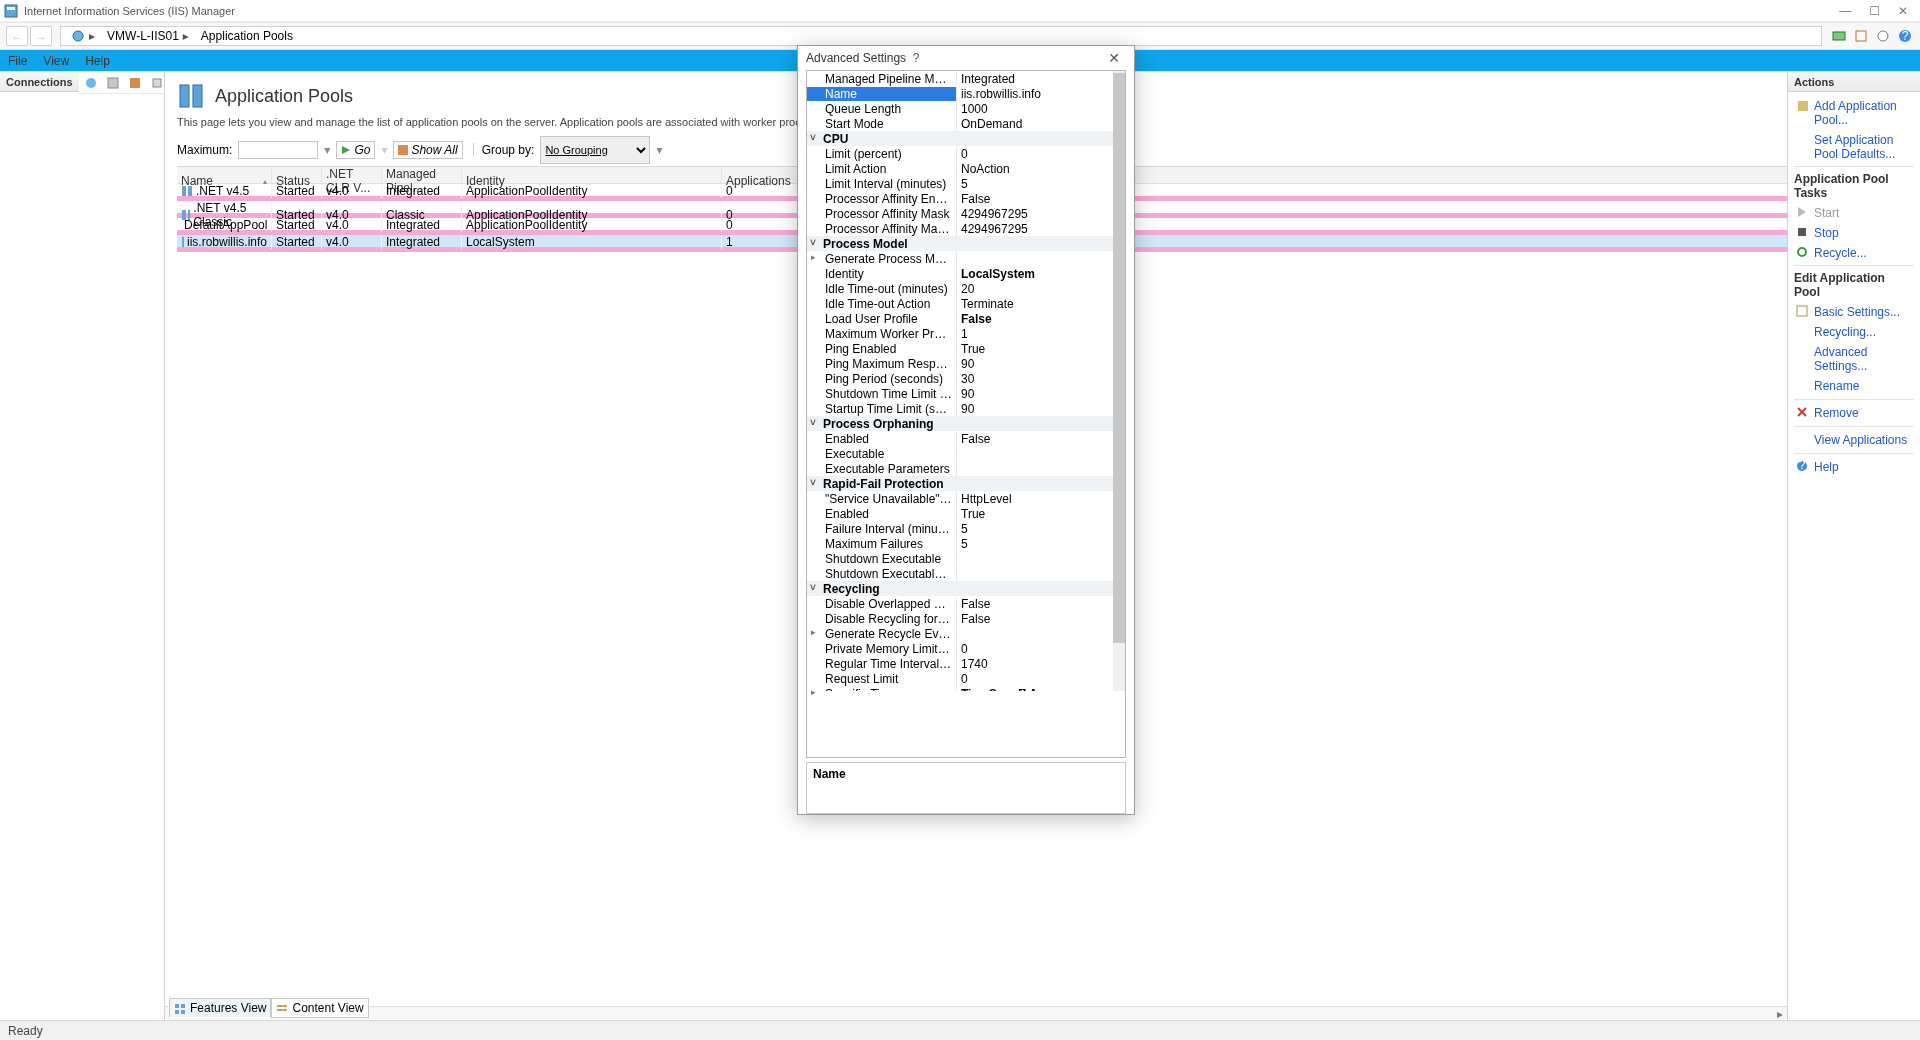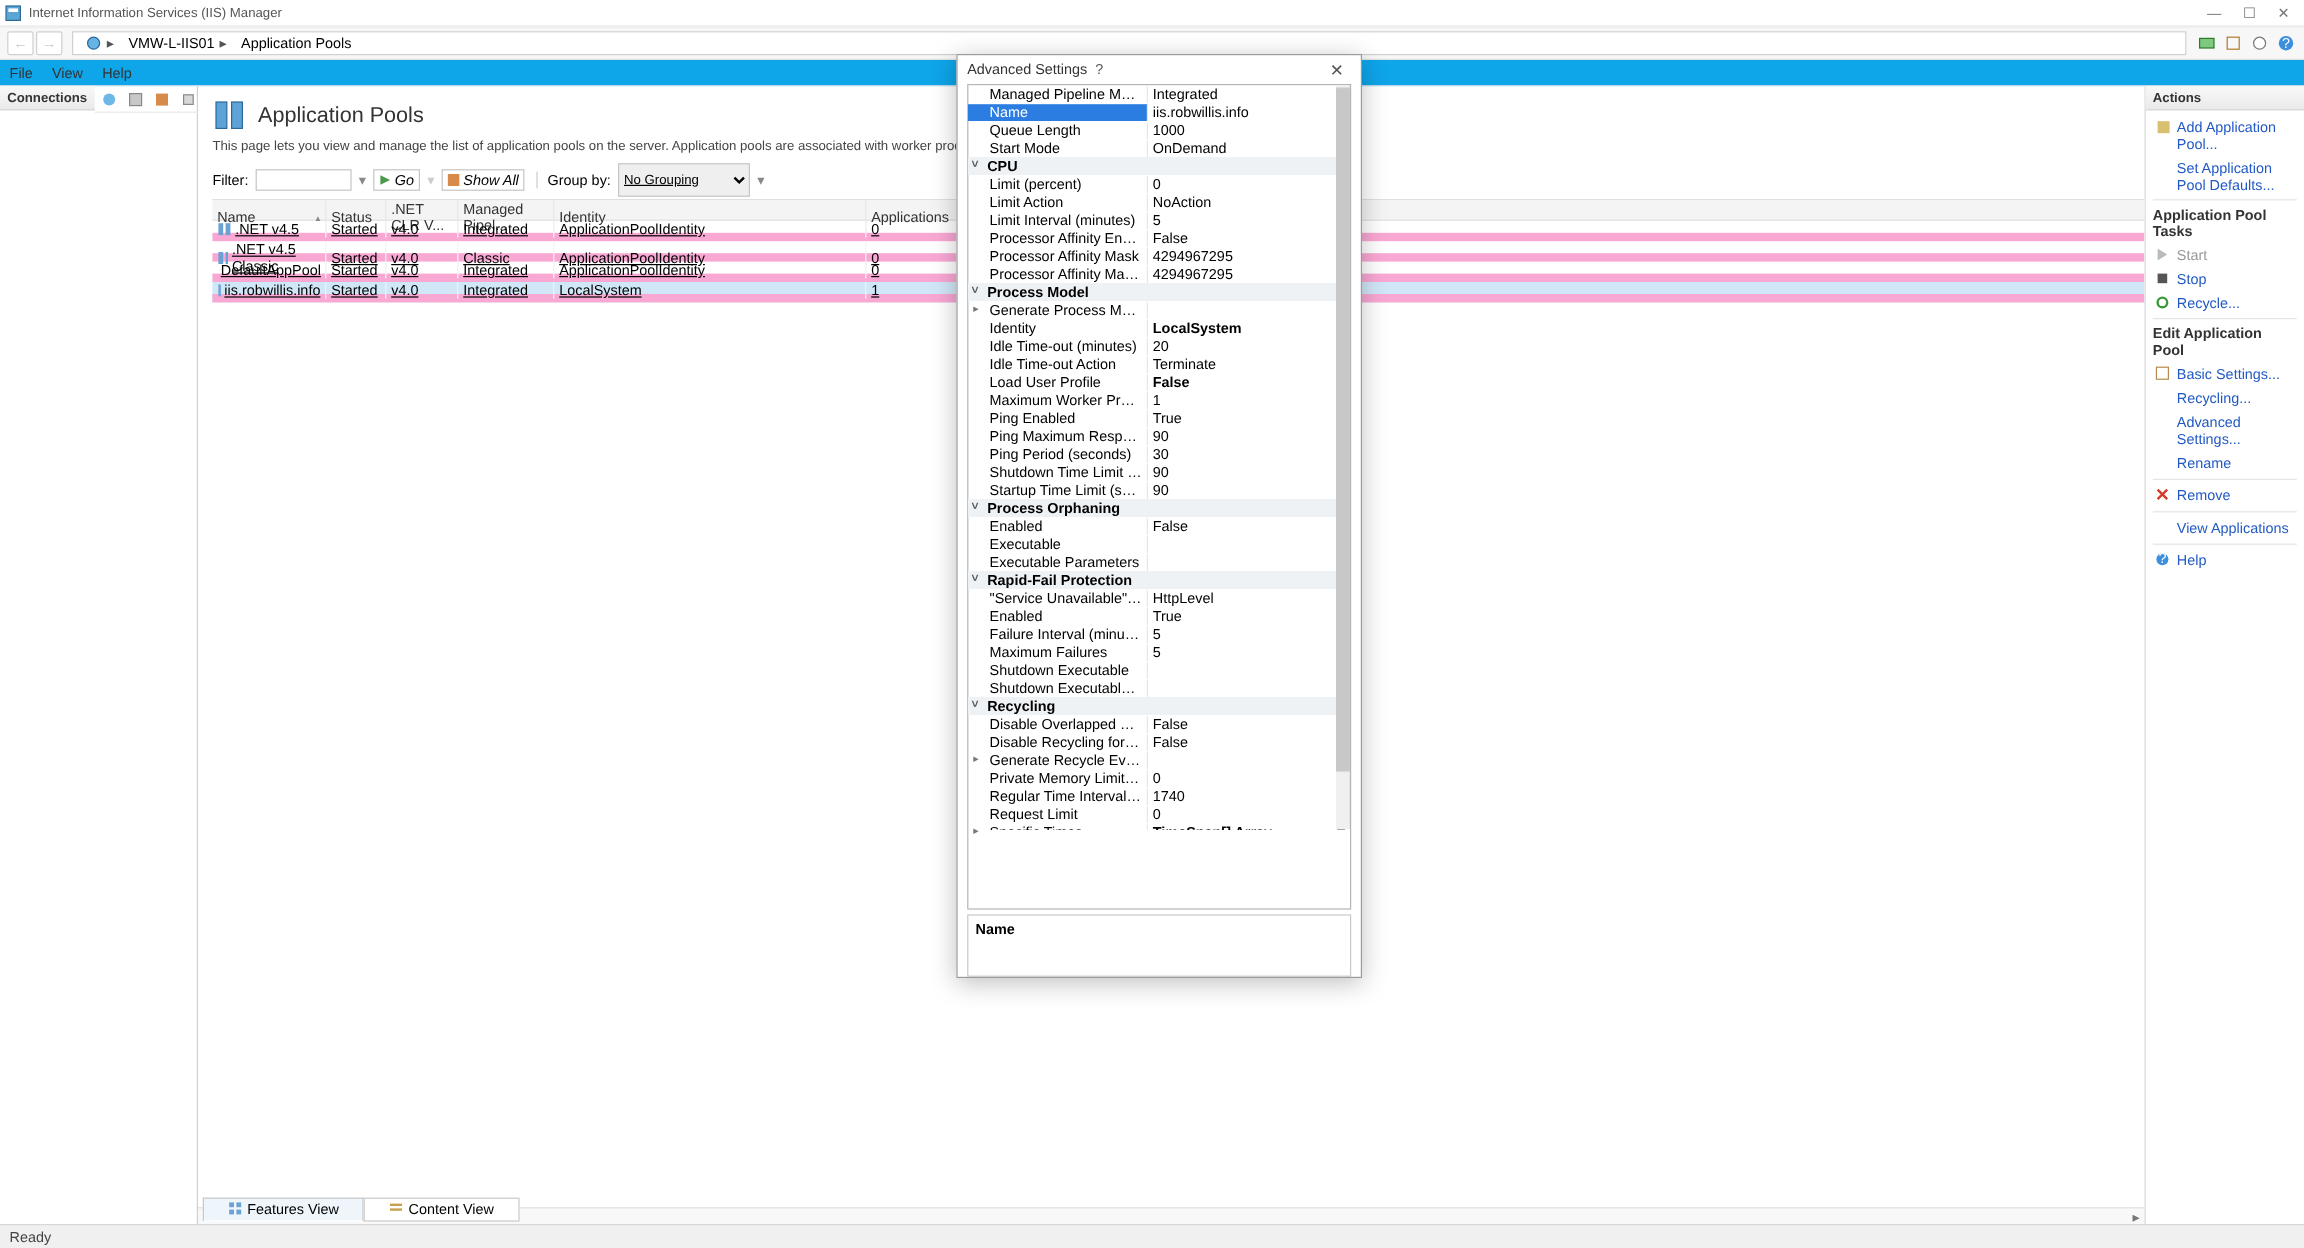--- a/index.html
+++ b/index.html
@@ -49,27 +49,27 @@
 .filterbar { display:flex; align-items:center; gap:6px; height:24px; margin-bottom:4px; font-size:11px;}
 .filterbar input { border:1px solid #c5c5c5; height:18px; width:80px; padding:0 3px; font-size:11px;}
 .filterbar select { border:1px solid #c5c5c5; height:28px; font-size:11px;text-decoration:underline;}
 .fbtn { border:1px solid #c5c5c5; background:#fff; height:18px; padding:0 4px; display:flex; align-items:center; gap:3px;font-style:italic; }
 
 
 .grid { border-top:1px solid #d8d8d8; }
 .grid-head, .grid-row { display:grid; grid-template-columns: 95px 50px 60px 80px 260px 80px; height:17px; align-items:center; }
 .grid-head { background:#f4f4f4; border-bottom:1px solid #e0e0e0; font-size:11px; color:#333; }
 .gh { border-right:1px solid #e6e6e6; padding:0 4px; display:flex; align-items:center; height:100%; }
-.grid-row { font-size:11px; border-bottom:7px solid #f9a8d4;text-decoration:underline; }
+.grid-row { font-size:11px; border-bottom:5px solid #f9a8d4; }
 .gc { padding:0 4px; border-right:1px solid #f3f3f3; display:flex; align-items:center; gap:3px; height:100%; }
 .grid-row.selected { background:#d0e7f8; }
 
 
 .viewtabs { position:absolute; bottom:2px; left:4px; display:flex; }
-.vtab { border:1px solid #c9c9c9; background:#fff; padding:2px 20px; font-size:11px; display:flex; align-items:flex-start; gap:4px; }
+.vtab { border:1px solid #c9c9c9; background:#fff; padding:2px 4px; font-size:11px; display:flex; align-items:flex-end; gap:4px; }
 .vtab.active { background:#eef5fb; border-bottom-color:#fff; }
 
 
 .actions { width: 133px; border-left: 1px solid #d0d0d0; background:#fff; display:flex; flex-direction:column; }
 .actions-body { padding:4px 6px; font-size:11px; }
 .alink { color:#2259c4; padding:3px 0 3px 20px; display:block; cursor:default; position:relative; }
 .alink.disabled { color:#999; }
 .aicon { position:absolute; left:2px; top:3px; width:14px; height:14px; }
 .asub { font-weight:bold; color:#333; padding:5px 0 3px 0; border-top:1px solid #e4e4e4; margin-top:2px;}
 
@@ -245,21 +245,21 @@
           <svg width="28" height="28">
               <rect x="3" y="3" width="9" height="22" fill="#5ea3d8" stroke="#2a6a9a"></rect>
               <rect x="16" y="3" width="9" height="22" fill="#5ea3d8" stroke="#2a6a9a"></rect>
             </svg>
         </span>
         <span class="page-title">Application Pools</span>
       </div>
       <div class="page-desc">This page lets you view and manage the list of application pools on the server. Application pools are associated with worker processes, contain one or m</div>
 
       <div class="filterbar">
-        <span>Filter:</span>
+        <span>Maximum:</span>
         <input type="text" style="">
         <span style="color:#888">▾</span>
         <div class="fbtn">
             <svg width="10" height="10">
               <path d="M1 1 L9 5 L1 9 Z" fill="#4a9a4a"></path>
             </svg>
             <span>Go</span>
           </div>
         <span style="color:#ccc">▾</span>
         <div class="fbtn">

